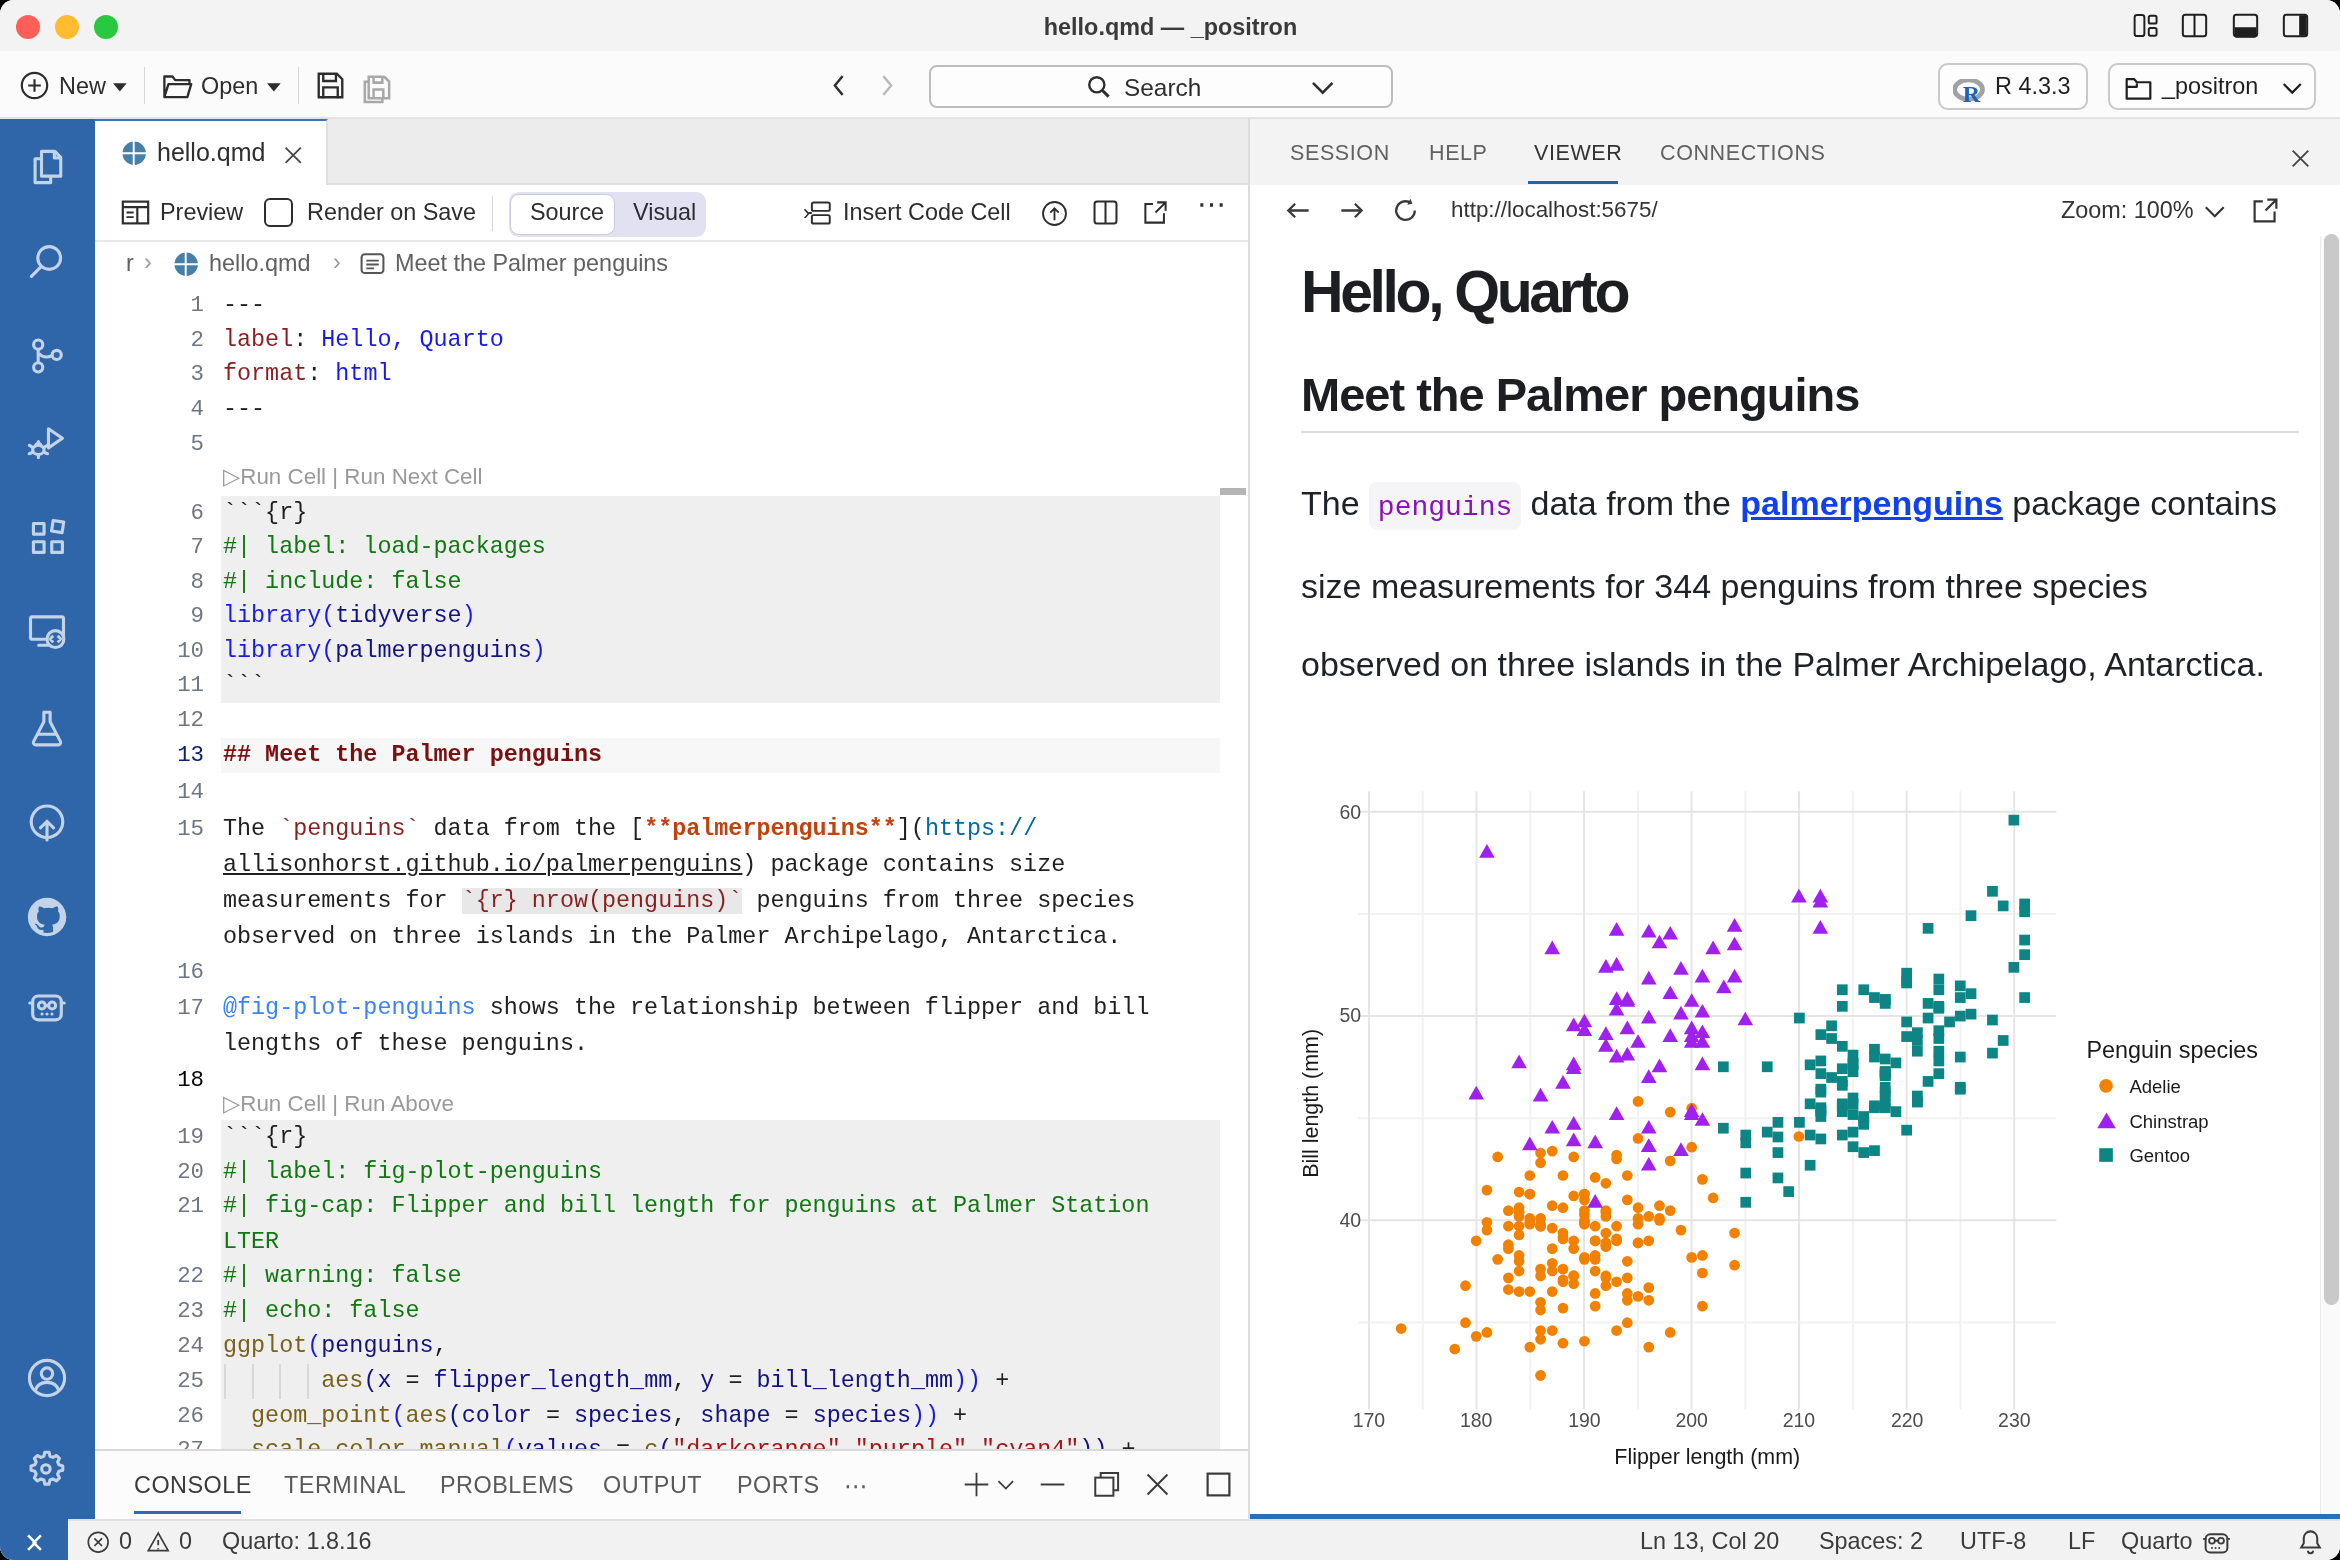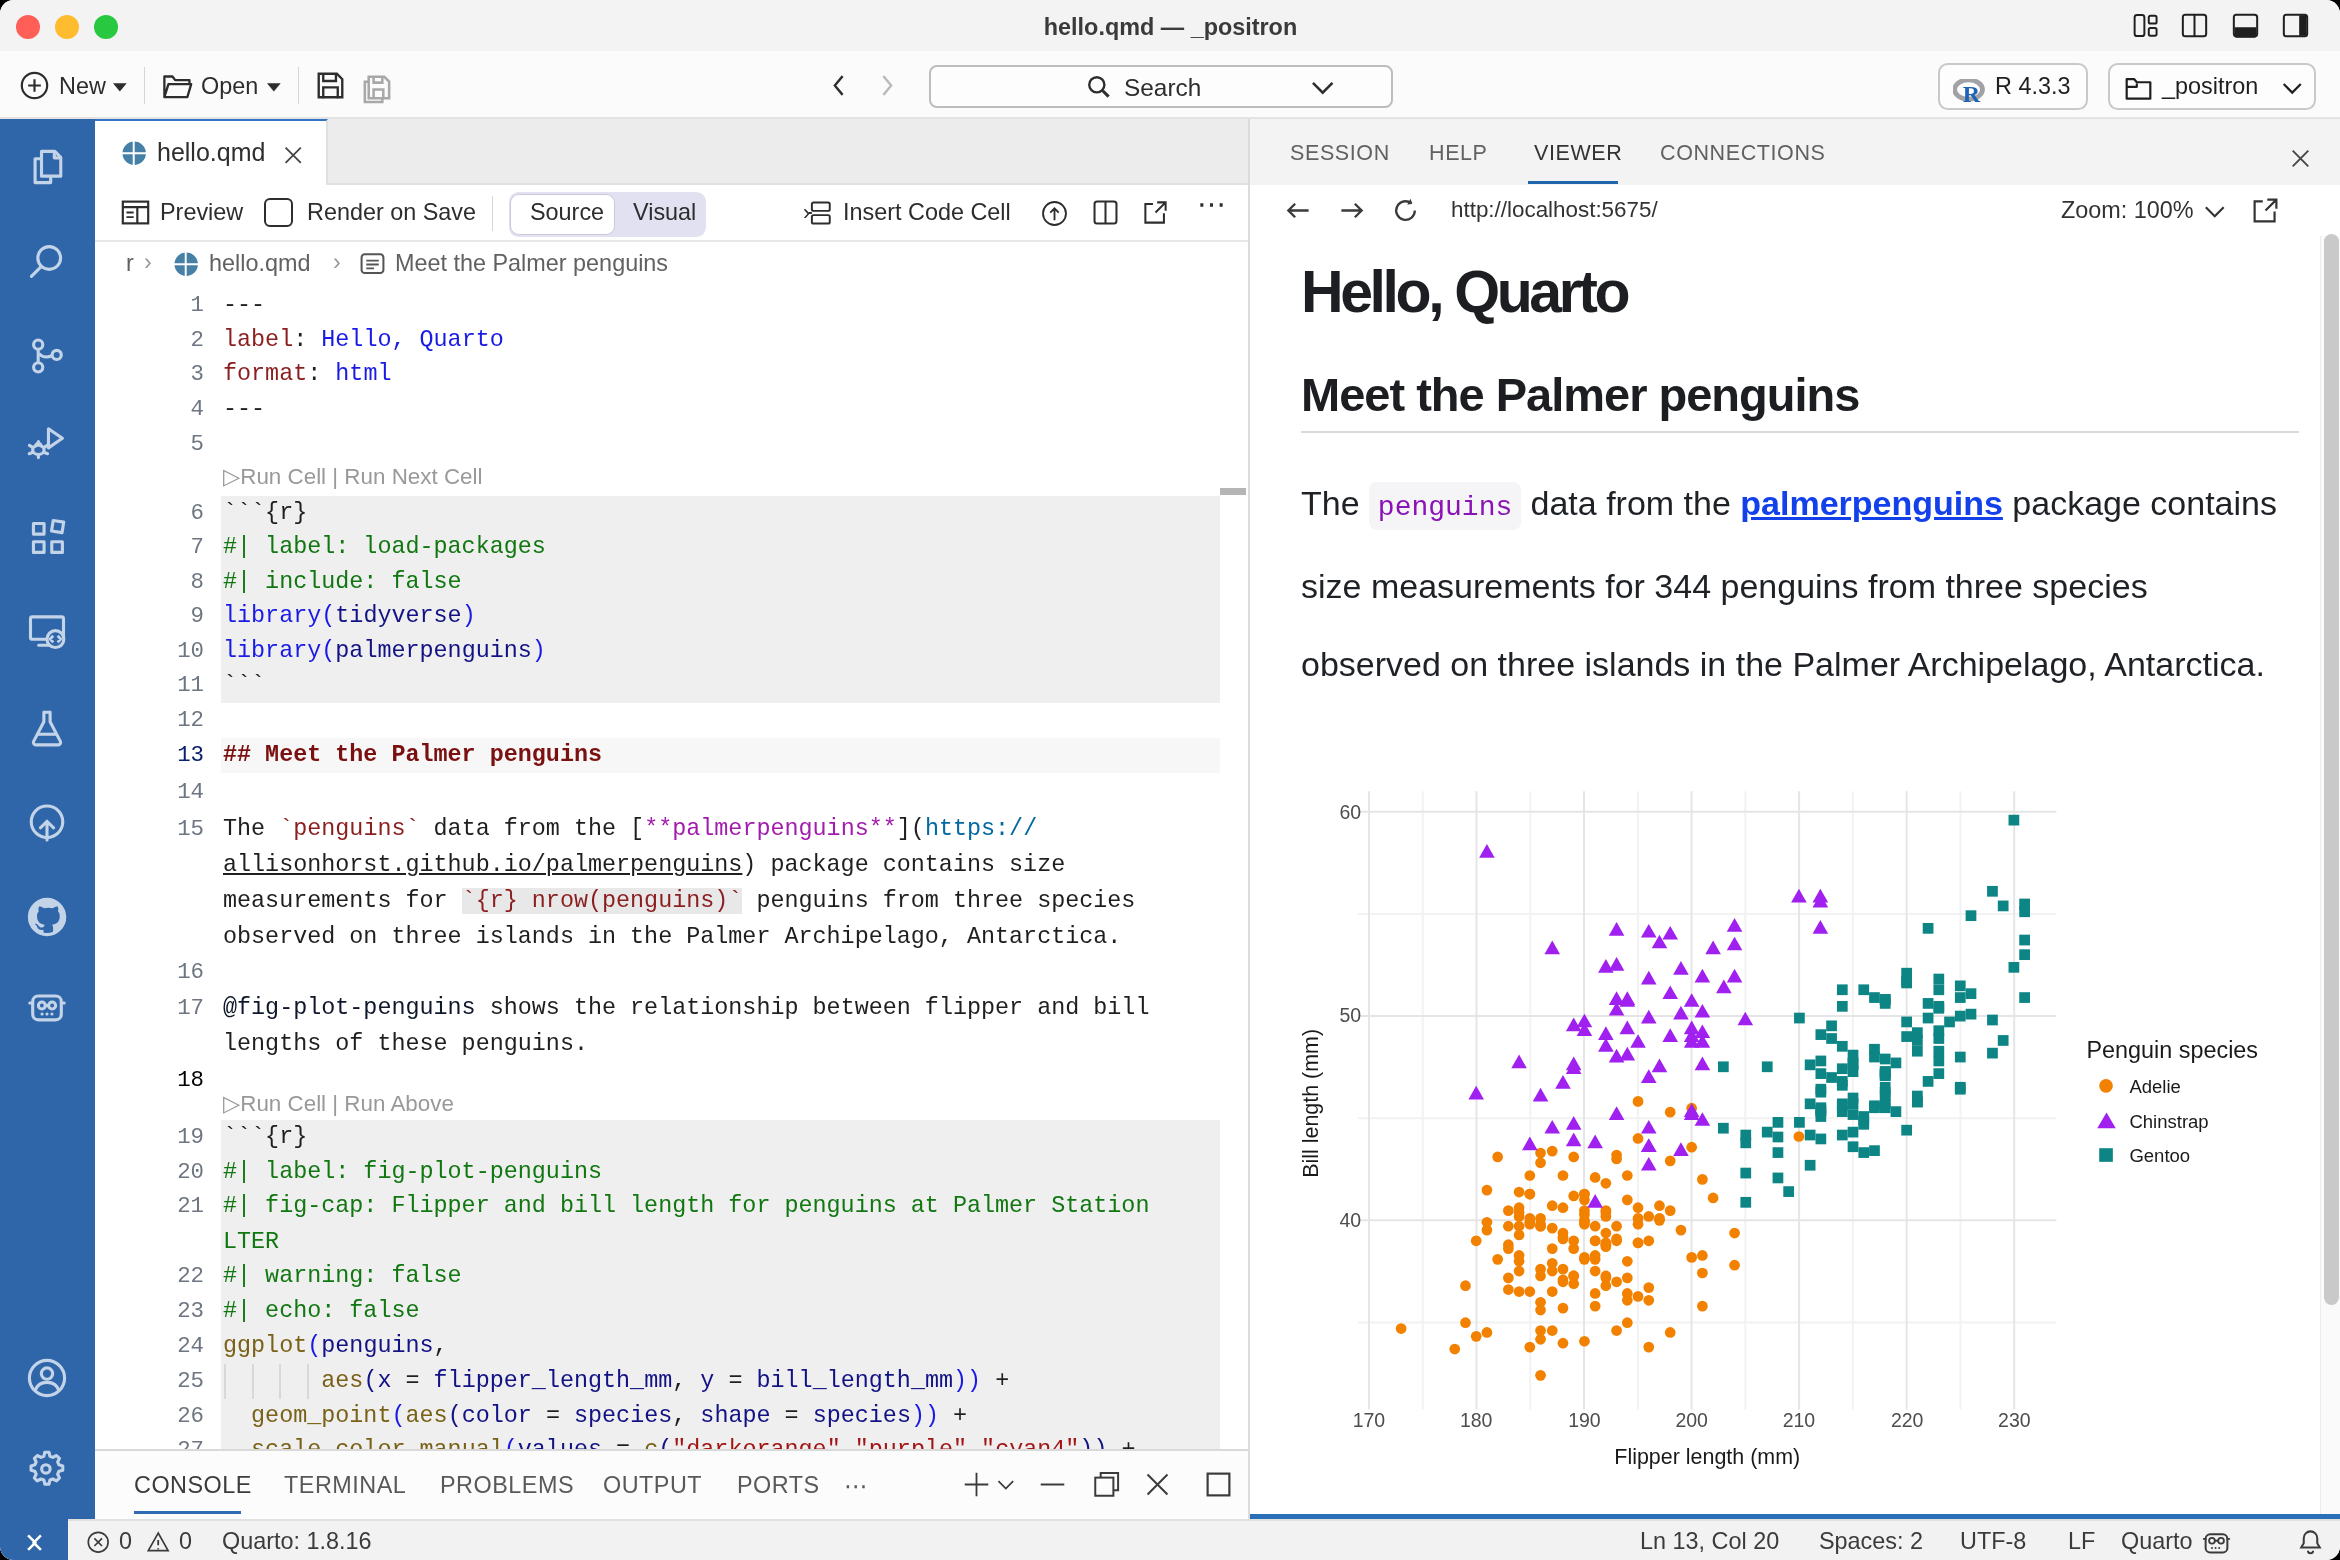--- a/index.html
+++ b/index.html
@@ -234,28 +234,28 @@
 <div class="crow" style="top:349px"><span style="color:#1a1ae6">library</span><span style="color:#1a1ae6">(</span><span style="color:#121285">palmerpenguins</span><span style="color:#1a1ae6">)</span></div>
 <div class="gut" style="top:383px;color:#6e7681">11</div>
 <div class="crow" style="top:383px"><span style="color:#1f1f1f">```</span></div>
 <div class="gut" style="top:418px;color:#6e7681">12</div>
 <div class="crow" style="top:418px"></div>
 <div class="gut" style="top:453px;color:#0b216f">13</div>
 <div class="crow" style="top:453px"><span style="color:#7a1010;font-weight:bold">## Meet the Palmer penguins</span></div>
 <div class="gut" style="top:490px;color:#6e7681">14</div>
 <div class="crow" style="top:490px"></div>
 <div class="gut" style="top:527px;color:#6e7681">15</div>
-<div class="crow" style="top:527px"><span style="color:#1f1f1f">The </span><span style="color:#8b1f1f">`penguins`</span><span style="color:#1f1f1f"> data from the [</span><span style="color:#a21caf;font-weight:normal">**palmerpenguins**</span><span style="color:#1f1f1f">](</span><span style="color:#0369a1;">https://</span></div>
+<div class="crow" style="top:527px"><span style="color:#1f1f1f">The </span><span style="color:#8b1f1f">`penguins`</span><span style="color:#1f1f1f"> data from the [</span><span style="color:#c2410c;font-weight:bold">**palmerpenguins**</span><span style="color:#1f1f1f">](</span><span style="color:#0369a1;">https://</span></div>
 <div class="crow" style="top:563px"><span style="color:#1f1f1f;text-decoration:underline">allisonhorst.github.io/palmerpenguins</span><span style="color:#1f1f1f">) package contains size</span></div>
 <div class="crow" style="top:599px"><span style="color:#1f1f1f">measurements for </span><span class="inlchip"><span style="color:#8b1f1f">`{r} nrow(penguins)`</span></span><span style="color:#1f1f1f"> penguins from three species</span></div>
 <div class="crow" style="top:635px"><span style="color:#1f1f1f">observed on three islands in the Palmer Archipelago, Antarctica.</span></div>
 <div class="gut" style="top:670px;color:#6e7681">16</div>
 <div class="crow" style="top:670px"></div>
 <div class="gut" style="top:706px;color:#6e7681">17</div>
-<div class="crow" style="top:706px"><span style="color:#0f172a">@fig-plot-penguins</span><span style="color:#1f1f1f"> shows the relationship between flipper and bill</span></div>
+<div class="crow" style="top:706px"><span style="color:#3b82f6">@fig-plot-penguins</span><span style="color:#1f1f1f"> shows the relationship between flipper and bill</span></div>
 <div class="crow" style="top:742px"><span style="color:#1f1f1f">lengths of these penguins.</span></div>
 <div class="gut" style="top:778px;color:#000000">18</div>
 <div class="crow" style="top:778px"></div>
 <div class="crow" style="top:803px"><span class="lens">▷Run Cell | Run Above</span></div>
 <div class="gut" style="top:835px;color:#6e7681">19</div>
 <div class="crow" style="top:835px"><span style="color:#1f1f1f">```{r}</span></div>
 <div class="gut" style="top:870px;color:#6e7681">20</div>
 <div class="crow" style="top:870px"><span style="color:#117711">#| label: fig-plot-penguins</span></div>
 <div class="gut" style="top:904px;color:#6e7681">21</div>
 <div class="crow" style="top:904px"><span style="color:#117711">#| fig-cap: Flipper and bill length for penguins at Palmer Station</span></div>

